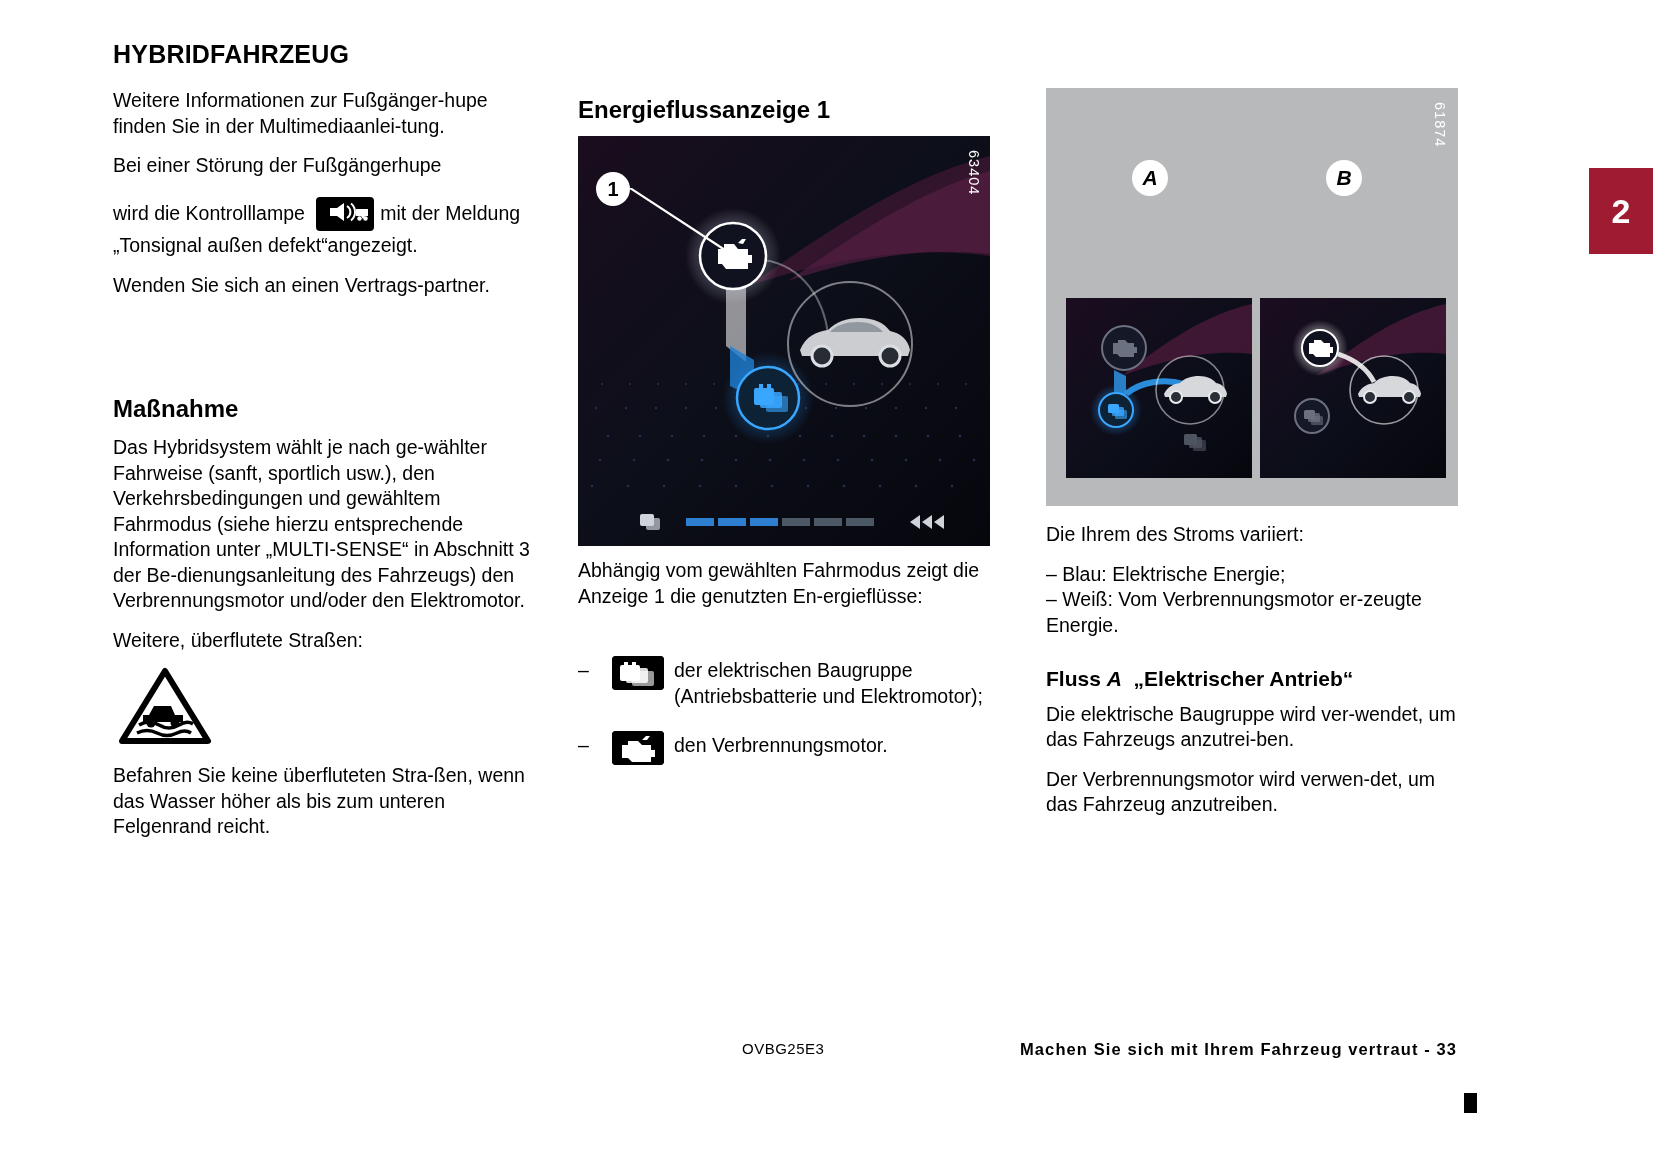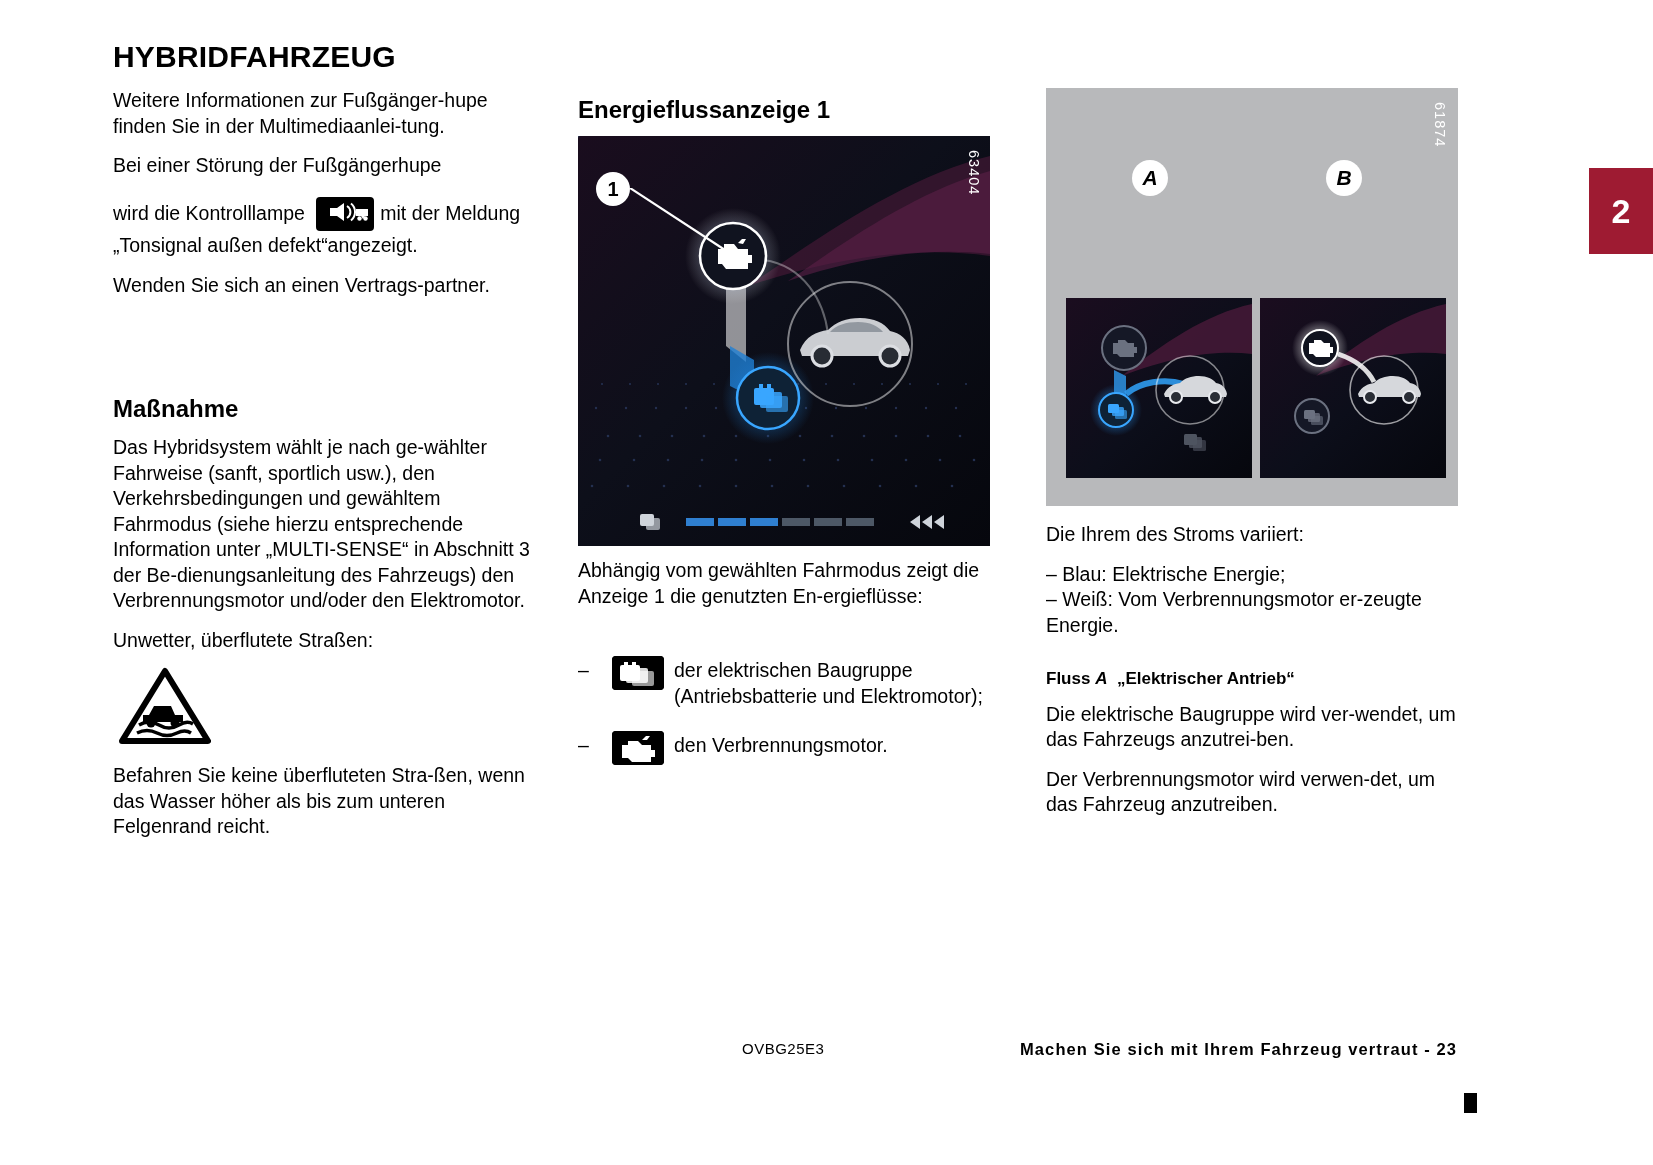--- a/index.html
+++ b/index.html
@@ -18,38 +18,38 @@
   .page {
     position: absolute;
     inset: 0;
   }
 
   h1.title {
     position: absolute;
     left: 113px;
     top: 40px;
     margin: 0;
-    font-size: 30px;
+    font-size: 25px;
     font-weight: bold;
     letter-spacing: .2px;
   }
 
   p {
     margin: 0 0 14px 0;
     font-size: 19.5px;
     line-height: 25.5px;
   }
   h2.sub {
     margin: 0 0 12px 0;
     font-size: 24px;
     font-weight: bold;
   }
   h3.bold {
     margin: 0 0 10px 0;
-    font-size: 17px;
+    font-size: 21px;
     font-weight: bold;
     line-height: 25.5px;
   }
   .dash-line {
     font-size: 19.5px;
     line-height: 25.5px;
   }
 
   
   #left-body { position: absolute; left: 113px; top: 88px; width: 415px; }
@@ -205,21 +205,21 @@
           </svg>
         </span>
       </span><span>mit der Meldung „Tonsignal außen defekt“angezeigt.</span>
     </p>
     <p style="margin-top:2px;">Wenden Sie sich an einen Vertrags-partner.</p>
   </div>
 
   <div id="left-measure">
     <h2 class="sub">Maßnahme</h2>
     <p>Das Hybridsystem wählt je nach ge-wählter Fahrweise (sanft, sportlich usw.), den Verkehrsbedingungen und gewähltem Fahrmodus (siehe hierzu entsprechende Information unter „MULTI-SENSE“ in Abschnitt 3 der Be-dienungsanleitung des Fahrzeugs) den Verbrennungsmotor und/oder den Elektromotor.</p>
-    <p>Unwetter, überflutete Straßen:</p>
+    <p>Weitere, überflutete Straßen:</p>
 
     <div class="warn-triangle">
       <svg width="92" height="78" viewBox="0 0 92 78">
         <path d="M46 4 L89 74 H3 Z" fill="none" stroke="#000" stroke-width="6" stroke-linejoin="round"></path>
         <path d="M20 58 q10 -6 20 0 q10 6 20 0 q8 -5 14 -1" fill="none" stroke="#000" stroke-width="3.4"></path>
         <path d="M24 48 h6 l5 -9 h17 l4 9 h8 v7 h-40 z" fill="#000"></path>
         <circle cx="32" cy="56" r="4.5" fill="#000"></circle>
         <circle cx="56" cy="56" r="4.5" fill="#000"></circle>
         <path d="M18 66 q10 -5 20 0 q10 5 20 0 q8 -4 14 0" fill="none" stroke="#000" stroke-width="3.4"></path>
       </svg>
@@ -523,16 +523,16 @@
       &nbsp;<span>„Elektrischer Antrieb“</span>
     </h3>
     <p>Die elektrische Baugruppe wird ver-wendet, um das Fahrzeugs anzutrei-ben.</p>
 
     <p>Der Verbrennungsmotor wird verwen-det, um das Fahrzeug anzutreiben.</p>
   </div>
 
   <div id="chapter-tab">2</div>
 
   <div id="footer-code">OVBG25E3</div>
-  <div id="footer-text">Machen Sie sich mit Ihrem Fahrzeug vertraut - 23</div>
+  <div id="footer-text">Machen Sie sich mit Ihrem Fahrzeug vertraut - 33</div>
   <div id="footer-mark"></div>
 
 </div>
 
 </body></html>

